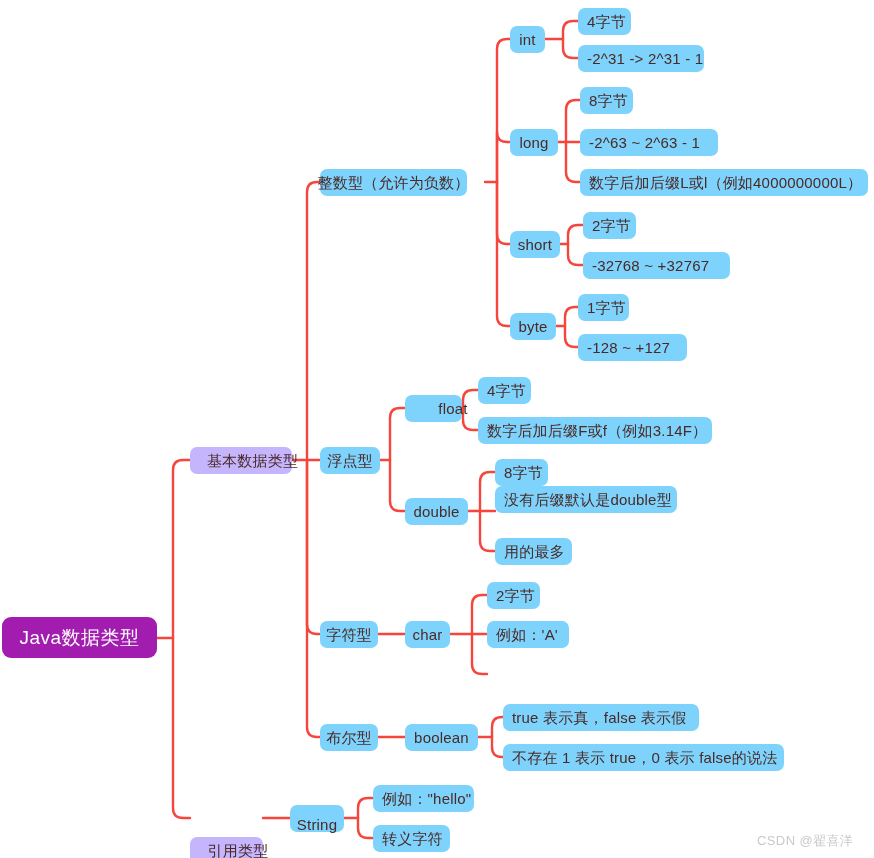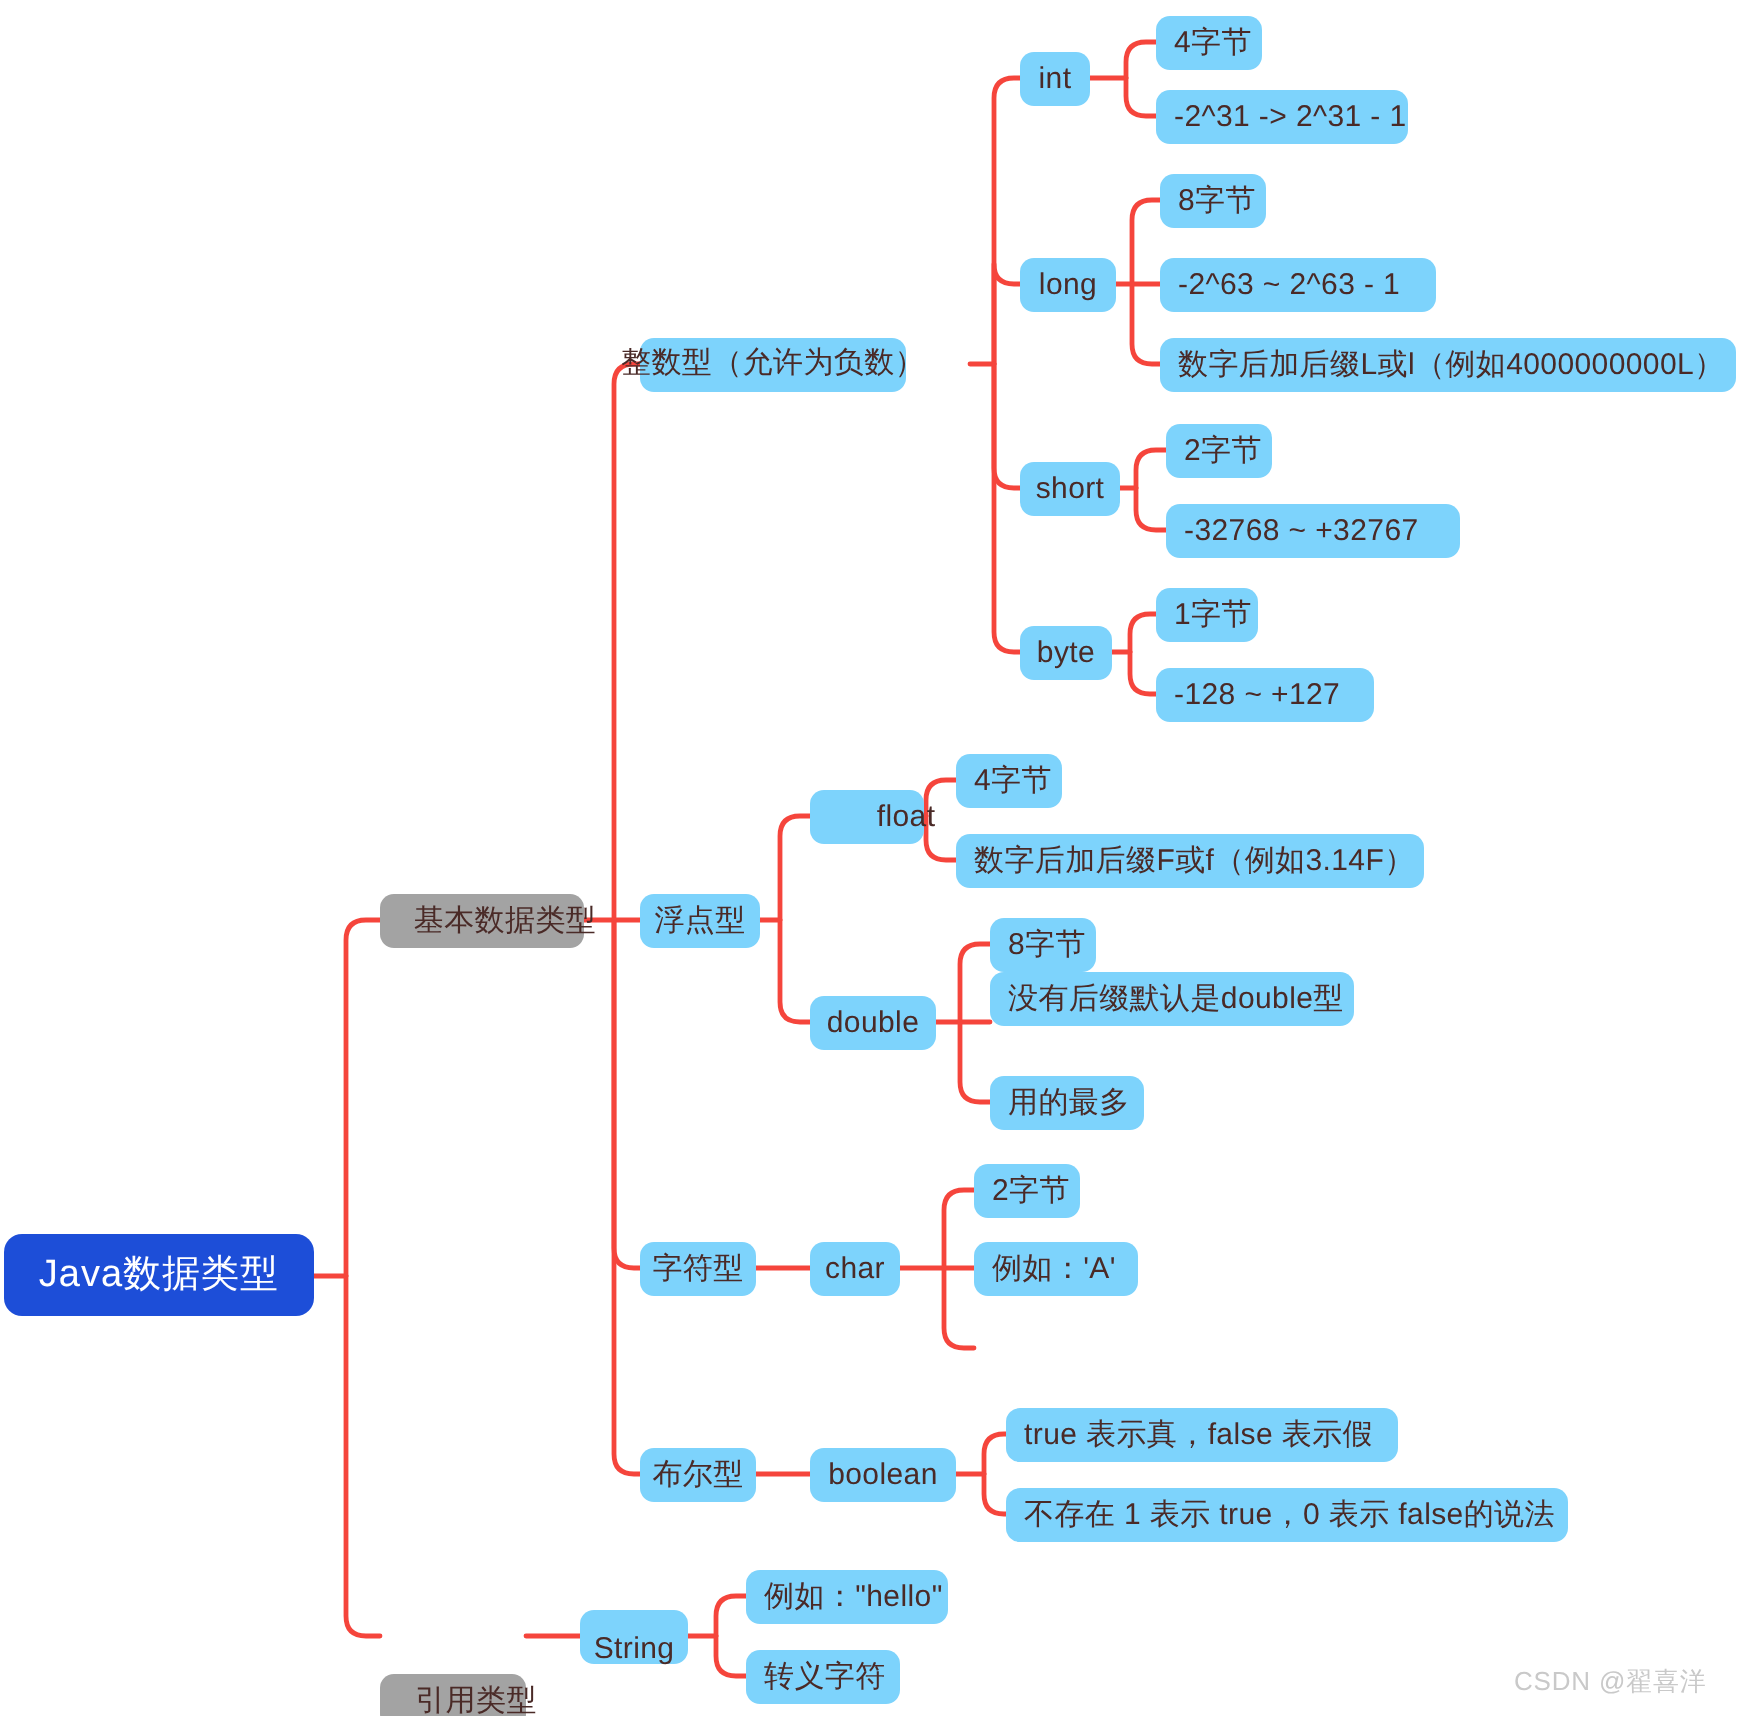--- a/index.html
+++ b/index.html
@@ -33,31 +33,31 @@
     color: #4a2a27;
     border-radius: 7px;
     font-size: 15px;
     line-height: 1;
     padding: 0 9px;
     height: 27px;
     white-space: nowrap;
     letter-spacing: 0.2px;
   }
   .node.root {
-    background: #1d4ed8;
+    background: #a21caf;
     color: #ffffff;
     border-radius: 9px;
     font-size: 19px;
     height: 41px;
     padding: 0 15px;
     justify-content: center;
     letter-spacing: 0.5px;
   }
   .node.mid {
-    background: #a3a3a3;
+    background: #c4b5fd;
     padding-left: 32px;
   }
   .node.center {
     justify-content: center;
   }
   .watermark {
     position: absolute;
     color: #c9c9c9;
     font-size: 13px;
     letter-spacing: 0.4px;
@@ -146,21 +146,21 @@
   </div>
 
   <div class="node mid center" style="left:190px; top:447px; width:102px;">
     <span>基本数据类型</span>
   </div>
 
   <div class="node mid center" style="left:190px; top:805px; width:73px;margin-top:32px;">
     <span>引用类型</span>
   </div>
 
-  <div class="node center" style="left:320px; top:169px; width:133px;font-family:Liberation Mono, monospace;">
+  <div class="node center" style="left:320px; top:169px; width:147px;">
     <span>整数型（允许为负数）</span>
   </div>
 
   <div class="node center" style="left:320px; top:447px; width:60px;">
     <span>浮点型</span>
   </div>
 
   <div class="node center" style="left:320px; top:621px; width:58px;">
     <span>字符型</span>
   </div>

